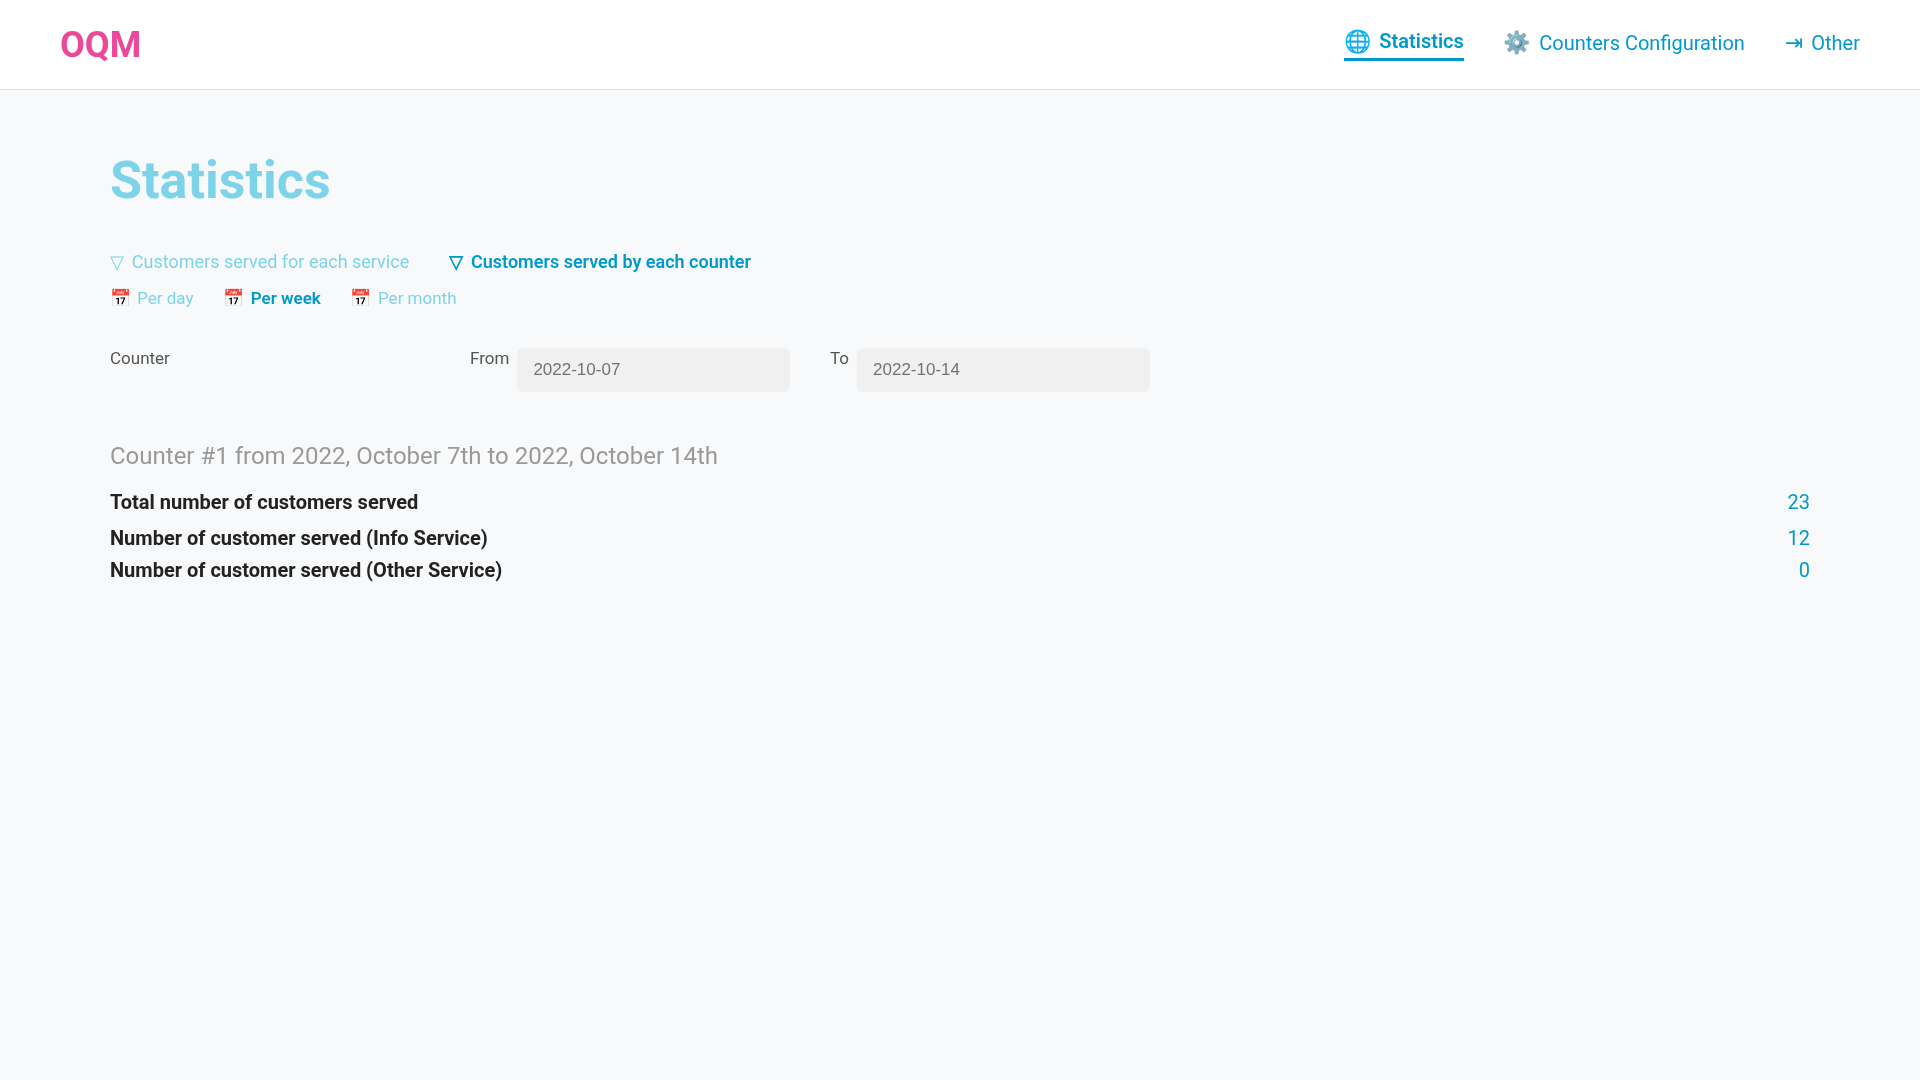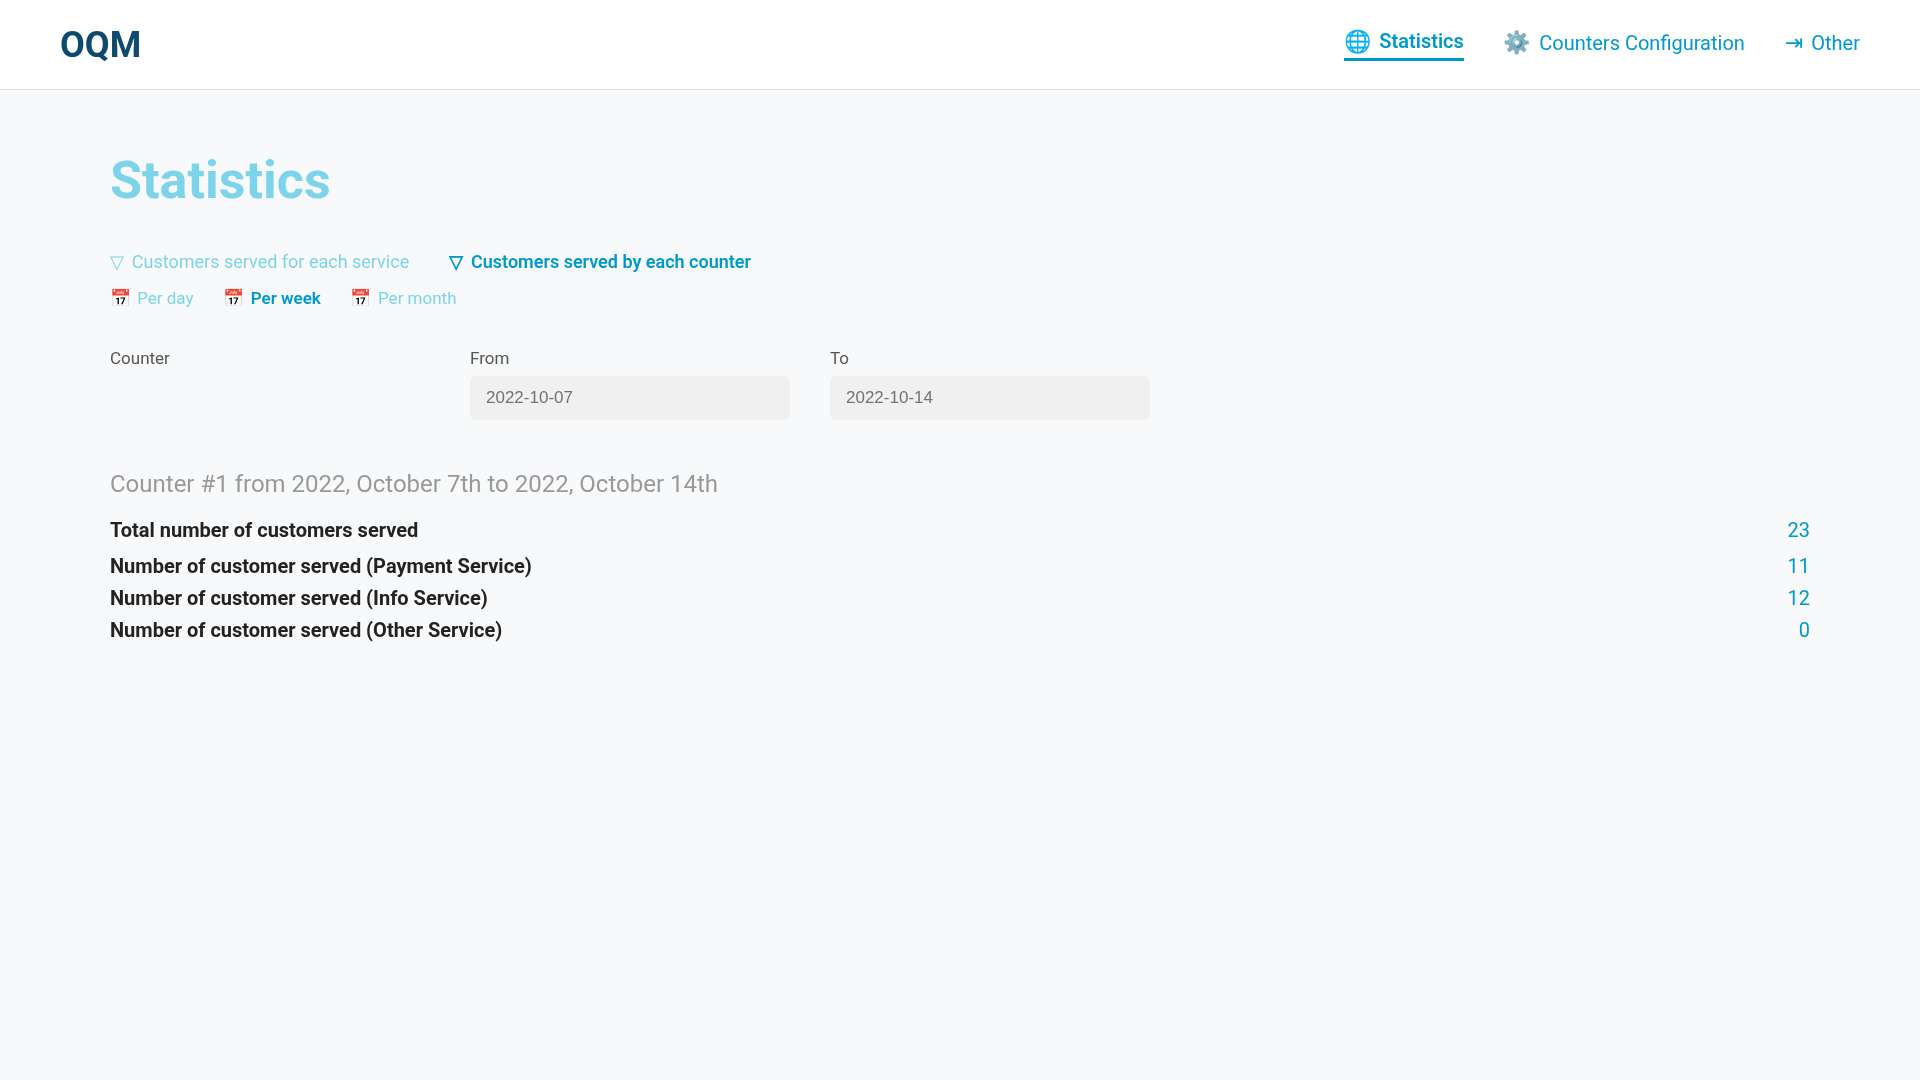--- a/index.html
+++ b/index.html
@@ -22,21 +22,21 @@
       padding: 0 60px;
       height: 90px;
       display: flex;
       align-items: center;
       justify-content: space-between;
     }
 
     .logo {
       font-size: 36px;
       font-weight: 700;
-      color: #0c4a6e;
+      color: #ec4899;
     }
 
     nav {
       display: flex;
       align-items: center;
       gap: 40px;
     }
 
     .nav-item {
       display: flex;
@@ -122,21 +122,21 @@
 
     .form-row {
       display: flex;
       align-items: flex-start;
       gap: 40px;
       margin-bottom: 50px;
     }
 
     .form-group {
       display: flex;
-      flex-direction: column;
+      flex-direction: row;
       gap: 8px;
     }
 
     .form-group.counter-group {
       width: 320px;
     }
 
     .form-group.date-group {
       width: 320px;
     }
@@ -273,24 +273,20 @@
 
   <div class="results-section">
     <div class="results-title">Counter #1 from 2022, October 7th to 2022, October 14th</div>
 
     <div class="stat-row">
       <span>Total number of customers served</span>
       <span class="stat-value">23</span>
     </div>
 
     <div class="stat-row service-row">
-      <span>Number of customer served (Payment Service)</span>
-      <span class="stat-value">11</span>
-    </div>
-    <div class="stat-row service-row">
       <span>Number of customer served (Info Service)</span>
       <span class="stat-value">12</span>
     </div>
     <div class="stat-row service-row">
       <span>Number of customer served (Other Service)</span>
       <span class="stat-value">0</span>
     </div>
   </div>
 </main>
 

